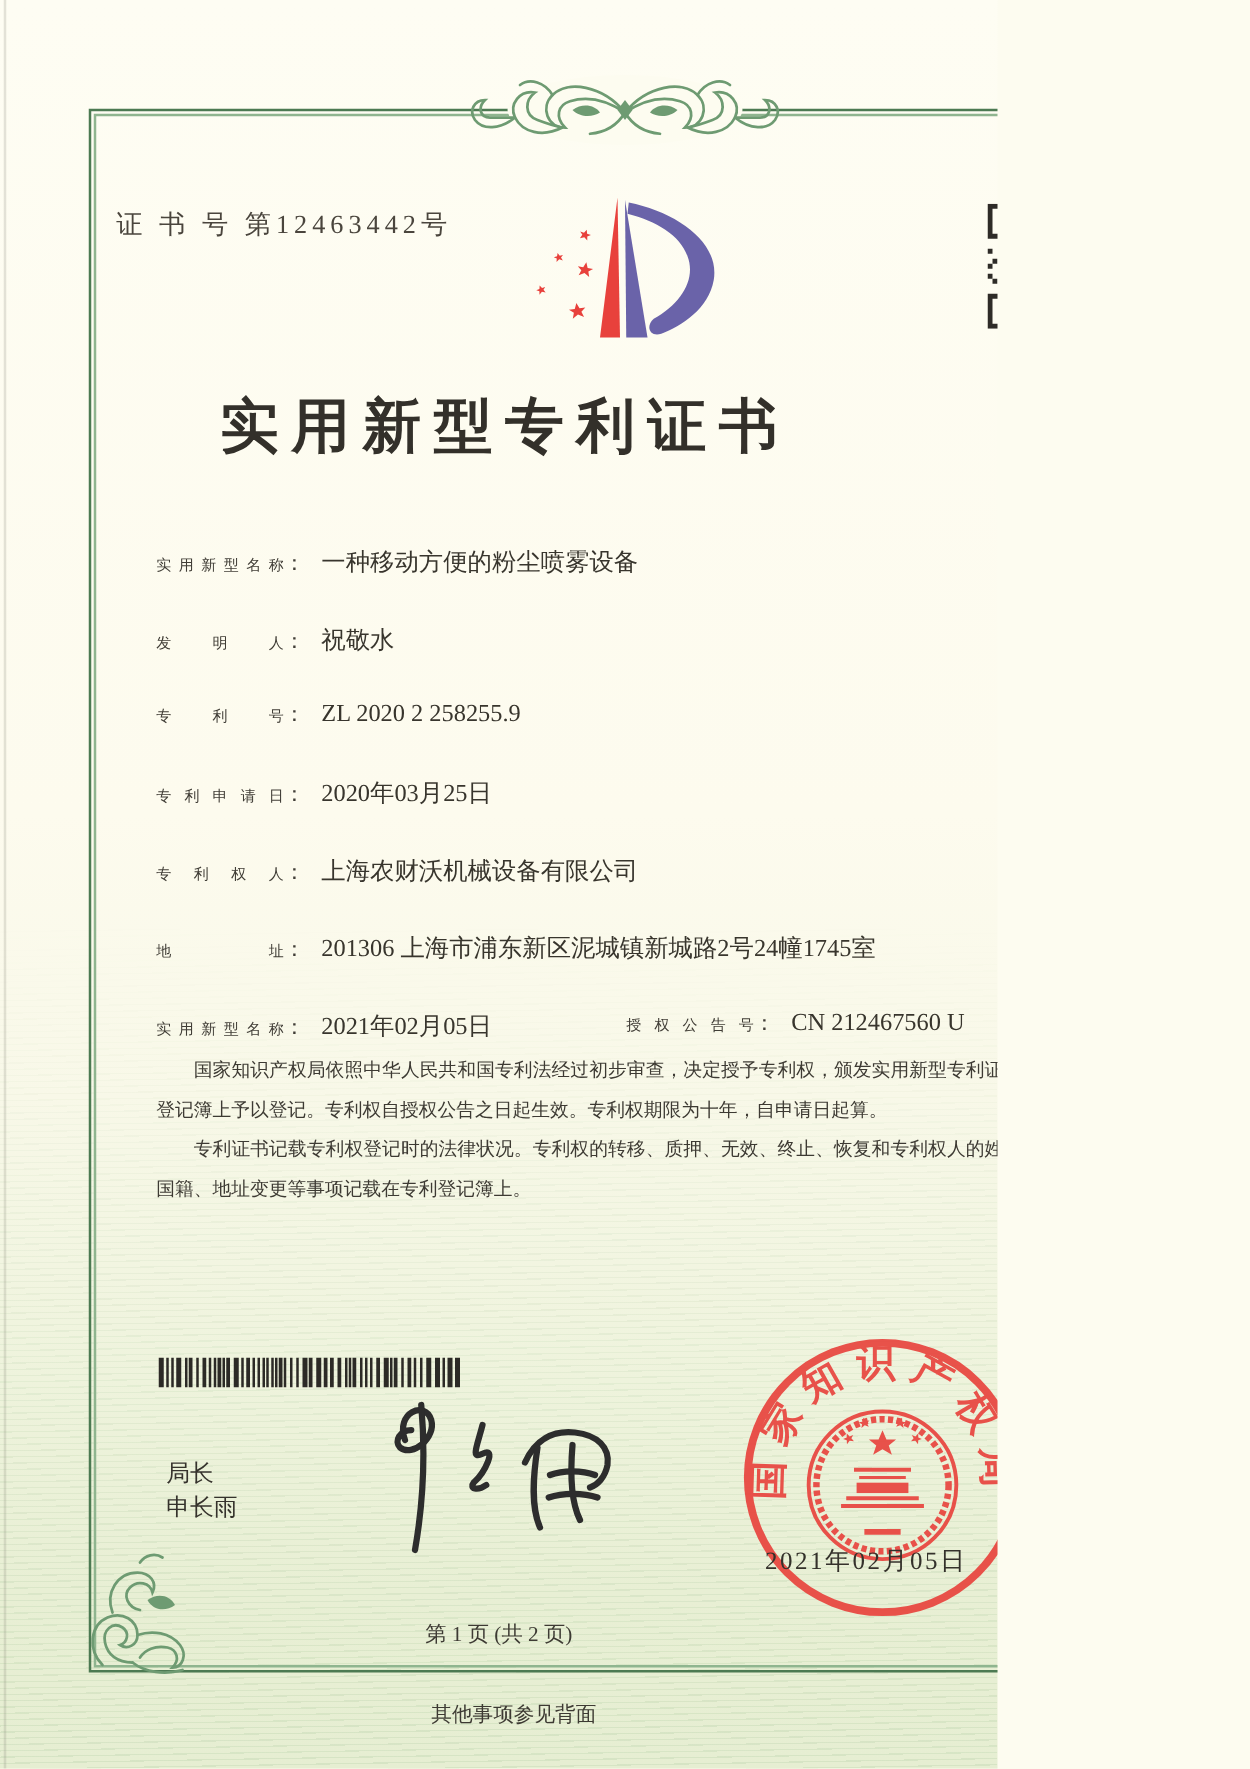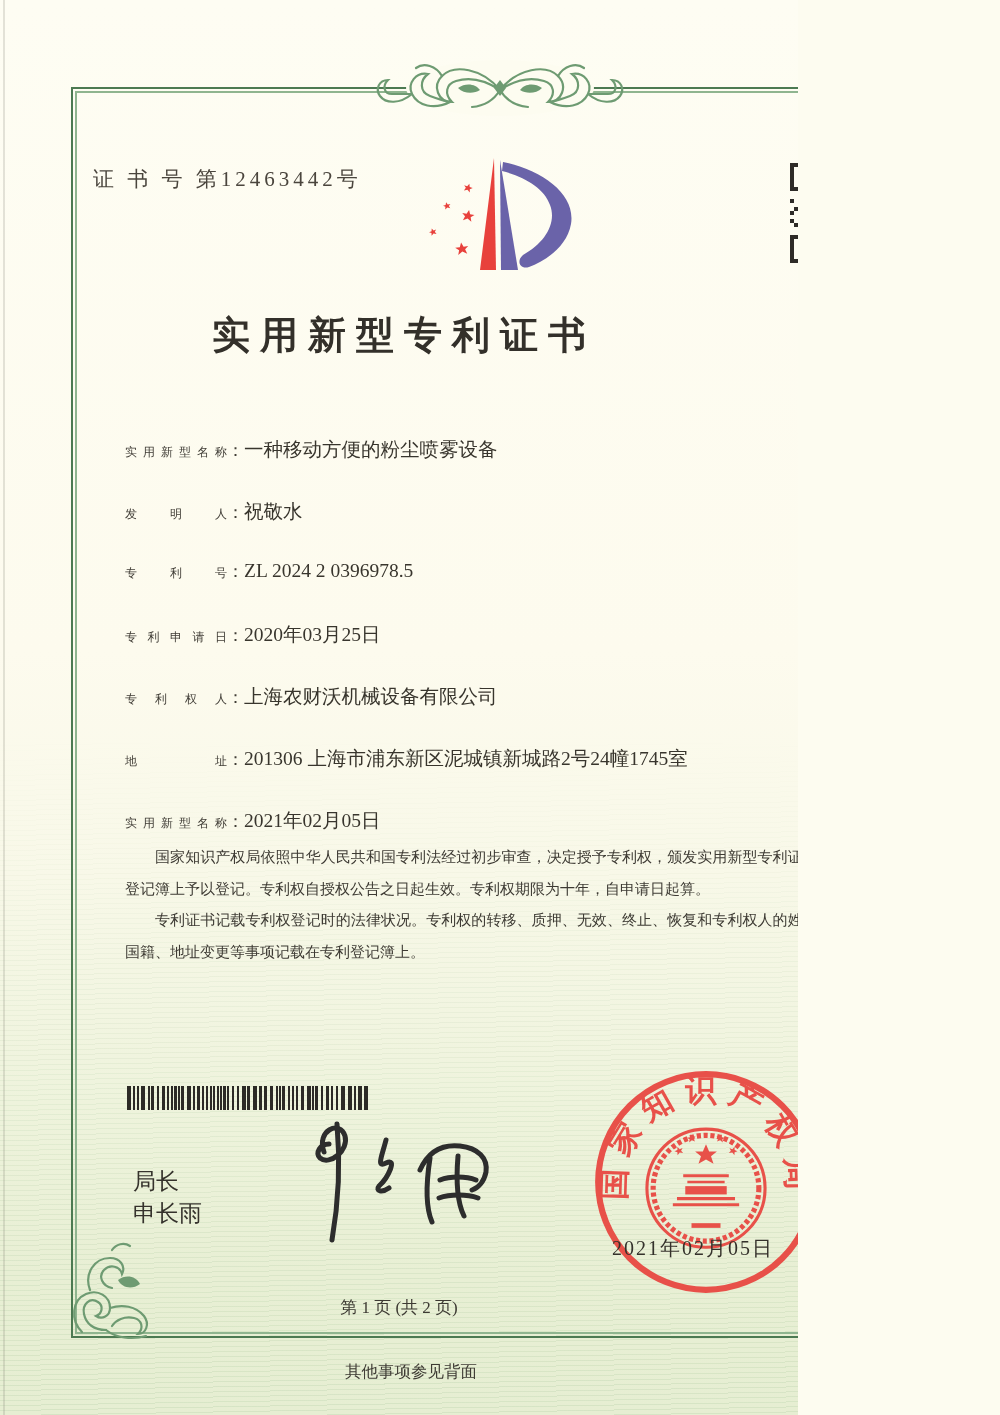--- a/index.html
+++ b/index.html
@@ -21,38 +21,38 @@
   .orn { position:absolute; z-index:2; color:#6e9b72; }
   .orn-top { left:350px; top:52px; }
   .orn-bl { left:60px; top:1240px; }
   .orn-br { left:830px; top:1240px; }
   .content { position:absolute; inset:0; z-index:3; color:#3a372f; }
 
   .cert-no { position:absolute; left:93px; top:165px; font-size:21px; letter-spacing:4px; color:#4a453d; }
   .logo { position:absolute; left:418px; top:148px; width:165px; height:138px; }
   .qr { position:absolute; left:790px; top:163px; width:100px; height:100px; }
   .title { position:absolute; left:0; width:100%; top:310px; text-align:center;
-           font-size:38px; font-weight:700; letter-spacing:10px; padding-left:10px; color:#33302a; }
+           font-size:47px; font-weight:700; letter-spacing:10px; padding-left:10px; color:#33302a; }
 
   .fields { position:absolute; left:125px; top:436px; width:790px; }
   .frow { position:relative; margin-bottom:35px; min-height:26px; white-space:nowrap; }
   .flabel { display:inline-block; width:102px; font-size:12px; color:#403d36;
             text-align:justify; text-align-last:justify; vertical-align:baseline; }
   .fcolon { font-size:17px; color:#403d36; }
-  .fvalue { font-size:19.5px; color:#38352d; }
+  .fvalue { font-size:19.5px; margin-left:13px; color:#38352d; }
   .g2 { position:absolute; left:376px; top:0; }
 
   .body-text { position:absolute; left:125px; width:753px; top:842px; font-size:15px;
                line-height:2.1; text-align:justify; color:#3d3a33; }
   .body-text p { text-indent:2em; }
 
   .barcode { position:absolute; left:125px; top:1086px; width:252px; height:24px; }
 
   .director { position:absolute; left:133px; top:1166px; font-family:"Liberation Sans","DejaVu Sans",sans-serif;
-              font-size:23px; color:#35322c; }
+              font-size:19px; color:#35322c; }
   .director .name { margin-top:1px; }
   .signature { position:absolute; left:282px; top:1112px; width:240px; height:138px; }
 
   .seal { position:absolute; left:592px; top:1068px; width:228px; height:228px; z-index:4; opacity:.93; }
   .seal-date { position:absolute; left:612px; top:1235px; font-size:20px; letter-spacing:2px;
                color:#34312b; z-index:5; }
 
   .page-num { position:absolute; left:0; width:100%; top:1296px; text-align:center; font-size:17px; color:#3d3a33; }
   .back-note { position:absolute; left:12px; width:100%; top:1361px; text-align:center; font-size:16.5px; color:#3d3a33; }
 </style>
@@ -353,34 +353,37 @@
     <div class="title">实用新型专利证书</div>
 
     <div class="fields">
       <div class="frow">
         <span class="flabel">实用新型名称</span><span class="fcolon">：</span><span class="fvalue">一种移动方便的粉尘喷雾设备</span>
       </div>
       <div class="frow">
         <span class="flabel">发明人</span><span class="fcolon">：</span><span class="fvalue">祝敬水</span>
       </div>
       <div class="frow">
-        <span class="flabel">专利号</span><span class="fcolon">：</span><span class="fvalue">ZL 2024 2 0396978.5</span>
+        <span class="flabel">专利号</span><span class="fcolon">：</span><span class="fvalue">ZL 2020 2 258255.9</span>
       </div>
       <div class="frow">
         <span class="flabel">专利申请日</span><span class="fcolon">：</span><span class="fvalue">2020年03月25日</span>
       </div>
       <div class="frow">
         <span class="flabel">专利权人</span><span class="fcolon">：</span><span class="fvalue">上海农财沃机械设备有限公司</span>
       </div>
       <div class="frow">
         <span class="flabel">地址</span><span class="fcolon">：</span><span class="fvalue">201306 上海市浦东新区泥城镇新城路2号24幢1745室</span>
       </div>
       <div class="frow">
         <span>
           <span class="flabel">实用新型名称</span><span class="fcolon">：</span><span class="fvalue">2021年02月05日</span>
+        </span>
+        <span class="g2">
+          <span class="flabel">授权公告号</span><span class="fcolon">：</span><span class="fvalue">CN 212467560 U</span>
         </span>
       </div>
     </div>
 
     <div class="body-text">
       <p>国家知识产权局依照中华人民共和国专利法经过初步审查，决定授予专利权，颁发实用新型专利证书并在专利登记簿上予以登记。专利权自授权公告之日起生效。专利权期限为十年，自申请日起算。</p>
       <p>专利证书记载专利权登记时的法律状况。专利权的转移、质押、无效、终止、恢复和专利权人的姓名或名称、国籍、地址变更等事项记载在专利登记簿上。</p>
     </div>
 
     <svg class="barcode" viewBox="0 0 252 24" preserveAspectRatio="none">

